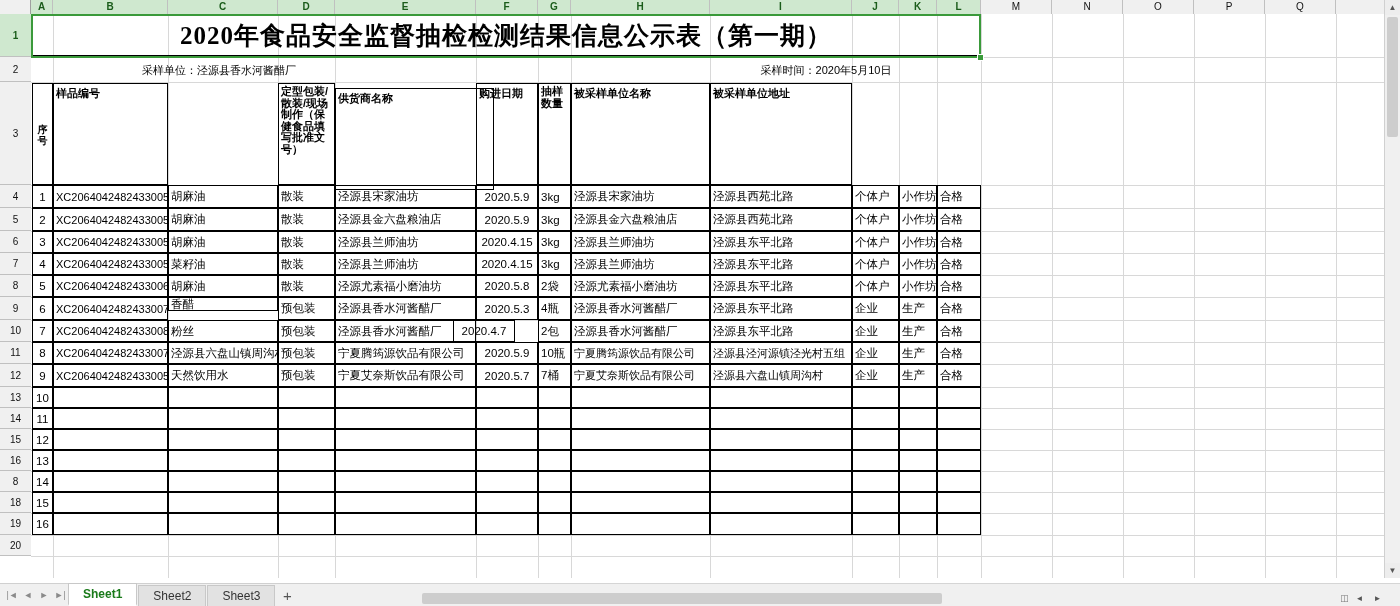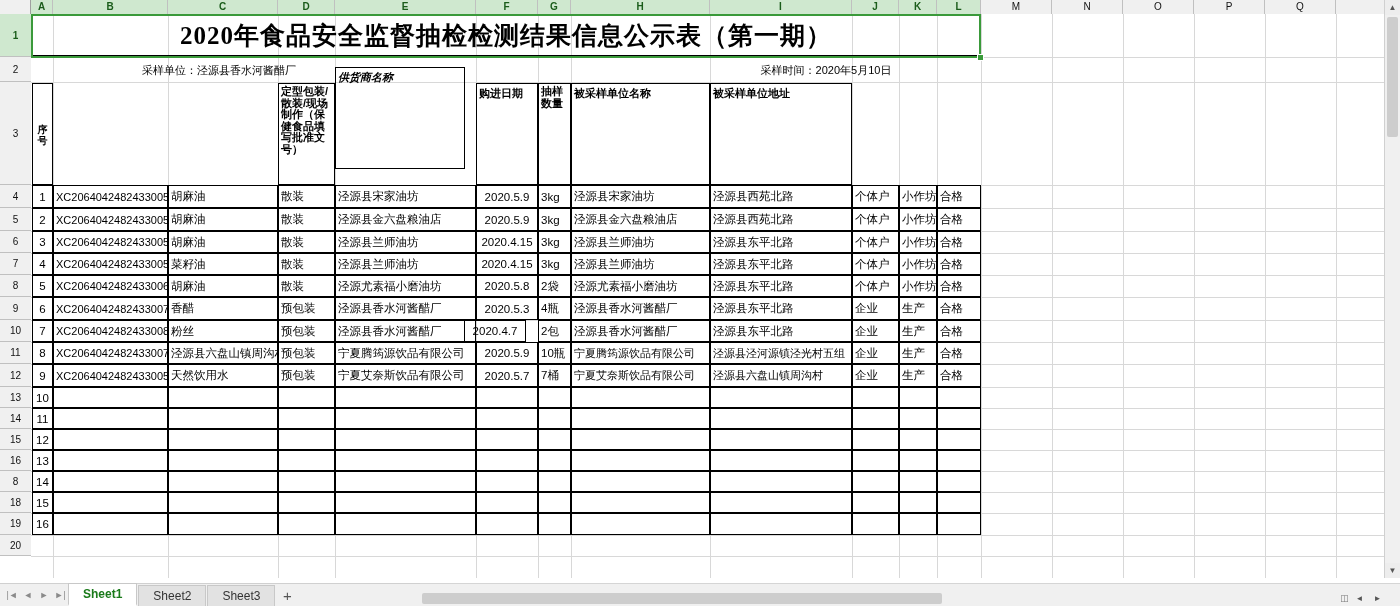--- a/index.html
+++ b/index.html
@@ -366,22 +366,23 @@
     <div class="gridline-v" style="left:1163px"></div>
     <div class="gridline-v" style="left:1234px"></div>
     <div class="gridline-v" style="left:1305px"></div>
 
     <div class="cell bordered center title-cell" style="left:1px; top:1px; width:948px; height:41px;">2020年食品安全监督抽检检测结果信息公示表（第一期）</div>
 
     <div class="cell center small" style="left:23px; top:45px; width:330px; height:22px;">采样单位：泾源县香水河酱醋厂</div>
     <div class="cell center small" style="left:640px; top:45px; width:310px; height:22px;">采样时间：2020年5月10日</div>
 
     <div class="cell bordered hdr-cell vcenter-hdr wrap center" style="left:1px; top:69px; width:21px; height:102px; font-size:10px;">序号</div>
+    <div class="cell bordered hdr-cell left" style="left:22px; top:69px; width:115px; height:102px;">样品编号</div>
     <div class="cell bordered hdr-cell wrap left" style="left:247px; top:69px; width:57px; height:102px;">定型包装/散装/现场制作（保健食品填写批准文号）</div>
-    <div class="cell bordered hdr-cell left" style="left:304px; top:53px; width:130px; height:102px;font-style:italic;">供货商名称</div>
+    <div class="cell bordered hdr-cell left" style="left:304px; top:74px; width:159px; height:102px;">供货商名称</div>
     <div class="cell bordered hdr-cell left" style="left:445px; top:69px; width:62px; height:102px;">购进日期</div>
     <div class="cell bordered hdr-cell wrap left" style="left:507px; top:69px; width:33px; height:102px;">抽样数量</div>
     <div class="cell bordered hdr-cell left" style="left:540px; top:69px; width:139px; height:102px;">被采样单位名称</div>
     <div class="cell bordered hdr-cell left" style="left:679px; top:69px; width:142px; height:102px;">被采样单位地址</div>
 
     <div class="cell bordered center" style="left:1px; top:171px; width:21px; height:23px;">1</div>
     <div class="cell bordered left small" style="left:22px; top:171px; width:115px; height:23px;">XC20640424824330056</div>
     <div class="cell bordered left" style="left:137px; top:171px; width:110px; height:23px;">胡麻油</div>
     <div class="cell bordered left" style="left:247px; top:171px; width:57px; height:23px;">散装</div>
     <div class="cell bordered left" style="left:304px; top:171px; width:141px; height:23px;">泾源县宋家油坊</div>
@@ -440,37 +441,37 @@
     <div class="cell bordered center" style="left:445px; top:261px; width:62px; height:22px;">2020.5.8</div>
     <div class="cell bordered left" style="left:507px; top:261px; width:33px; height:22px;">2袋</div>
     <div class="cell bordered left" style="left:540px; top:261px; width:139px; height:22px;">泾源尤素福小磨油坊</div>
     <div class="cell bordered left" style="left:679px; top:261px; width:142px; height:22px;">泾源县东平北路</div>
     <div class="cell bordered left" style="left:821px; top:261px; width:47px; height:22px;">个体户</div>
     <div class="cell bordered left" style="left:868px; top:261px; width:38px; height:22px;">小作坊</div>
     <div class="cell bordered left" style="left:906px; top:261px; width:44px; height:22px;">合格</div>
 
     <div class="cell bordered center" style="left:1px; top:283px; width:21px; height:23px;">6</div>
     <div class="cell bordered left small" style="left:22px; top:283px; width:115px; height:23px;">XC20640424824330071</div>
-    <div class="cell bordered left" style="left:137px; top:283px; width:110px; height:23px;">香醋</div>
+    <div class="cell bordered left" style="left:137px; top:283px; width:110px; height:14px;">香醋</div>
     <div class="cell bordered left" style="left:247px; top:283px; width:57px; height:23px;">预包装</div>
     <div class="cell bordered left" style="left:304px; top:283px; width:141px; height:23px;">泾源县香水河酱醋厂</div>
     <div class="cell bordered center" style="left:445px; top:283px; width:62px; height:23px;">2020.5.3</div>
     <div class="cell bordered left" style="left:507px; top:283px; width:33px; height:23px;">4瓶</div>
     <div class="cell bordered left" style="left:540px; top:283px; width:139px; height:23px;">泾源县香水河酱醋厂</div>
     <div class="cell bordered left" style="left:679px; top:283px; width:142px; height:23px;">泾源县东平北路</div>
     <div class="cell bordered left" style="left:821px; top:283px; width:47px; height:23px;">企业</div>
     <div class="cell bordered left" style="left:868px; top:283px; width:38px; height:23px;">生产</div>
     <div class="cell bordered left" style="left:906px; top:283px; width:44px; height:23px;">合格</div>
 
     <div class="cell bordered center" style="left:1px; top:306px; width:21px; height:22px;">7</div>
     <div class="cell bordered left small" style="left:22px; top:306px; width:115px; height:22px;">XC20640424824330082</div>
     <div class="cell bordered left" style="left:137px; top:306px; width:110px; height:22px;">粉丝</div>
     <div class="cell bordered left" style="left:247px; top:306px; width:57px; height:22px;">预包装</div>
     <div class="cell bordered left" style="left:304px; top:306px; width:141px; height:22px;">泾源县香水河酱醋厂</div>
-    <div class="cell bordered center" style="left:433px; top:306px; width:62px; height:22px;">2020.4.7</div>
+    <div class="cell bordered center" style="left:422px; top:306px; width:62px; height:22px;">2020.4.7</div>
     <div class="cell bordered left" style="left:507px; top:306px; width:33px; height:22px;">2包</div>
     <div class="cell bordered left" style="left:540px; top:306px; width:139px; height:22px;">泾源县香水河酱醋厂</div>
     <div class="cell bordered left" style="left:679px; top:306px; width:142px; height:22px;">泾源县东平北路</div>
     <div class="cell bordered left" style="left:821px; top:306px; width:47px; height:22px;">企业</div>
     <div class="cell bordered left" style="left:868px; top:306px; width:38px; height:22px;">生产</div>
     <div class="cell bordered left" style="left:906px; top:306px; width:44px; height:22px;">合格</div>
 
     <div class="cell bordered center" style="left:1px; top:328px; width:21px; height:22px;">8</div>
     <div class="cell bordered left small" style="left:22px; top:328px; width:115px; height:22px;">XC20640424824330076</div>
     <div class="cell bordered left" style="left:137px; top:328px; width:110px; height:22px;">泾源县六盘山镇周沟村</div>

